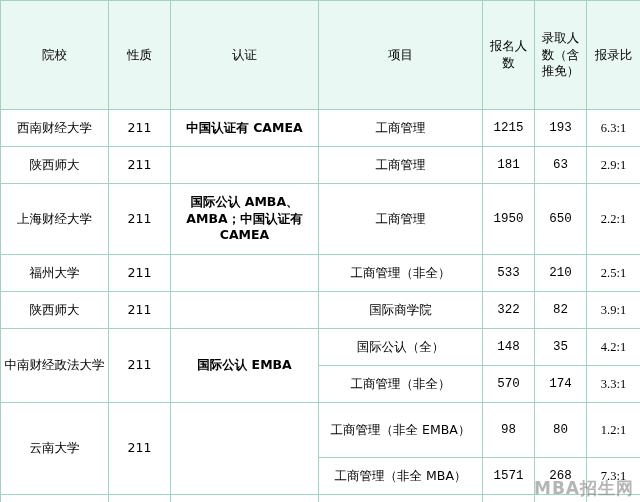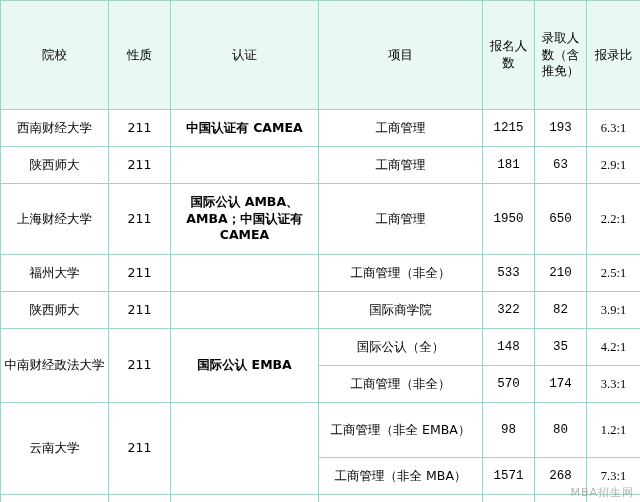--- a/index.html
+++ b/index.html
@@ -47,22 +47,22 @@
   .cell-nature  { font-size: 12.5px; }
   .cell-cert    { font-size: 12.5px; font-weight: bold; }
   .cell-program { font-size: 12.5px; margin-top: 48px; }
   .cell-num     { font-size: 12.5px; font-family: Liberation Mono, monospace; }
   .cell-ratio   { font-size: 12.5px; font-family: Liberation Serif, serif; }
 
   .watermark {
     position: absolute;
     right: 6px;
     bottom: 2px;
-    font-size: 11px;
-    font-weight: normal;
+    font-size: 17px;
+    font-weight: bold;
     color: rgba(120,120,120,0.55);
     letter-spacing: 1px;
     pointer-events: none;
     font-family: "DejaVu Sans", "Liberation Sans", sans-serif;
   }
 </style>
 </head>
 <body>
 
 <table class="mba-table">

